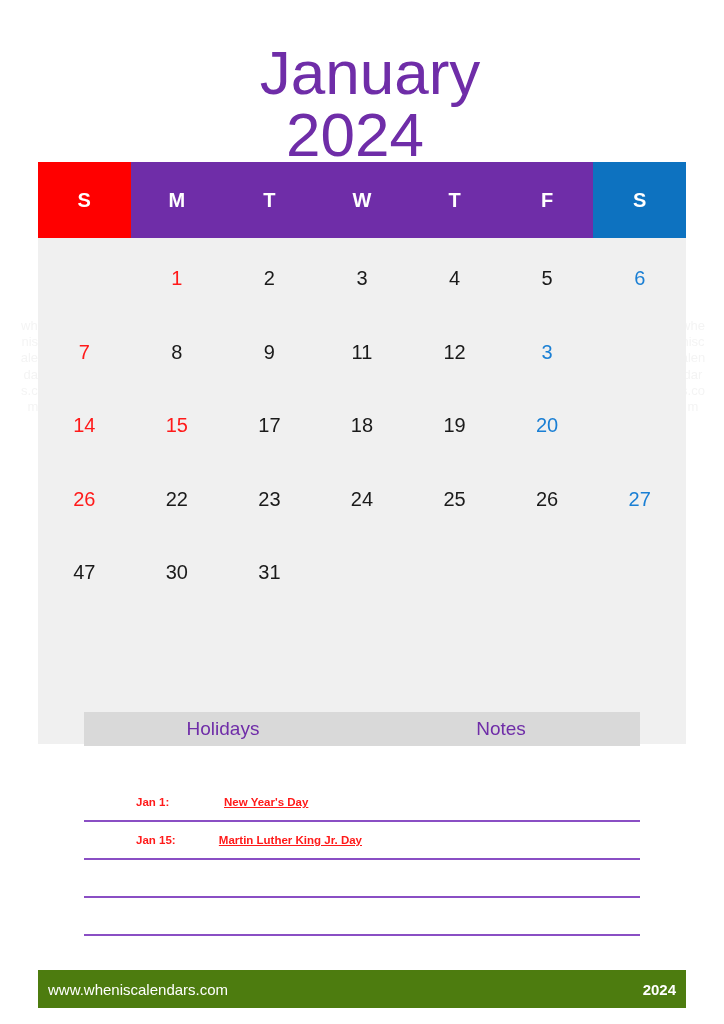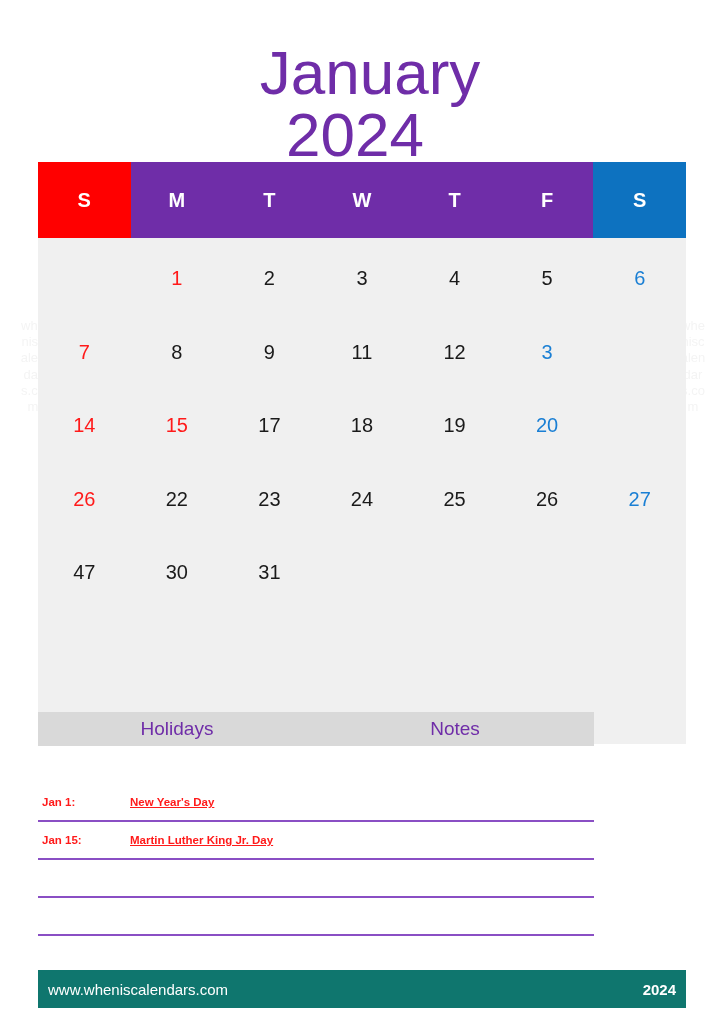--- a/index.html
+++ b/index.html
@@ -110,21 +110,21 @@
   .day.holiday { color: #ff1a1a; }
   .day.empty   { color: transparent; }
 
   
   .panels {
     position: absolute;
     left: 38px;
     top: 712px;
     width: 648px;
     display: flex;
-    justify-content: flex-start;
+    justify-content: center;
   }
   .panel { width: 278px; }
   .panel-head {
     background: #d9d9d9;
     height: 34px;
     display: flex;
     align-items: center;
     justify-content: center;
     color: #6f2da8;
     font-size: 19px;
@@ -137,31 +137,32 @@
     align-items: center;
     font-size: 11.5px;
     font-weight: bold;
     color: #ff1a1a;
     box-sizing: border-box;
   }
   .line .hday-date {
     width: 88px;
     padding-left: 4px;
     white-space: nowrap;
+    margin-left: 48px;
   }
   .line .hday-name { white-space: nowrap; text-decoration: underline; }
 
   
   .footer {
     position: absolute;
     left: 38px;
     top: 970px;
     width: 648px;
     height: 38px;
-    background: #0f766e;
+    background: #4d7c0f;
     display: flex;
     align-items: center;
     justify-content: space-between;
     box-sizing: border-box;
     padding: 0 10px;
   }
   .footer span {
     color: #ffffff;
     font-size: 15px;
   }

